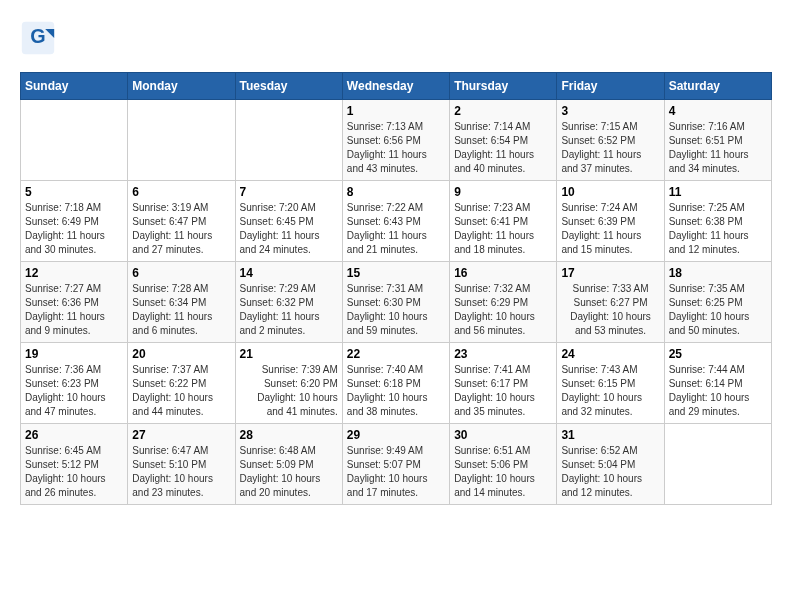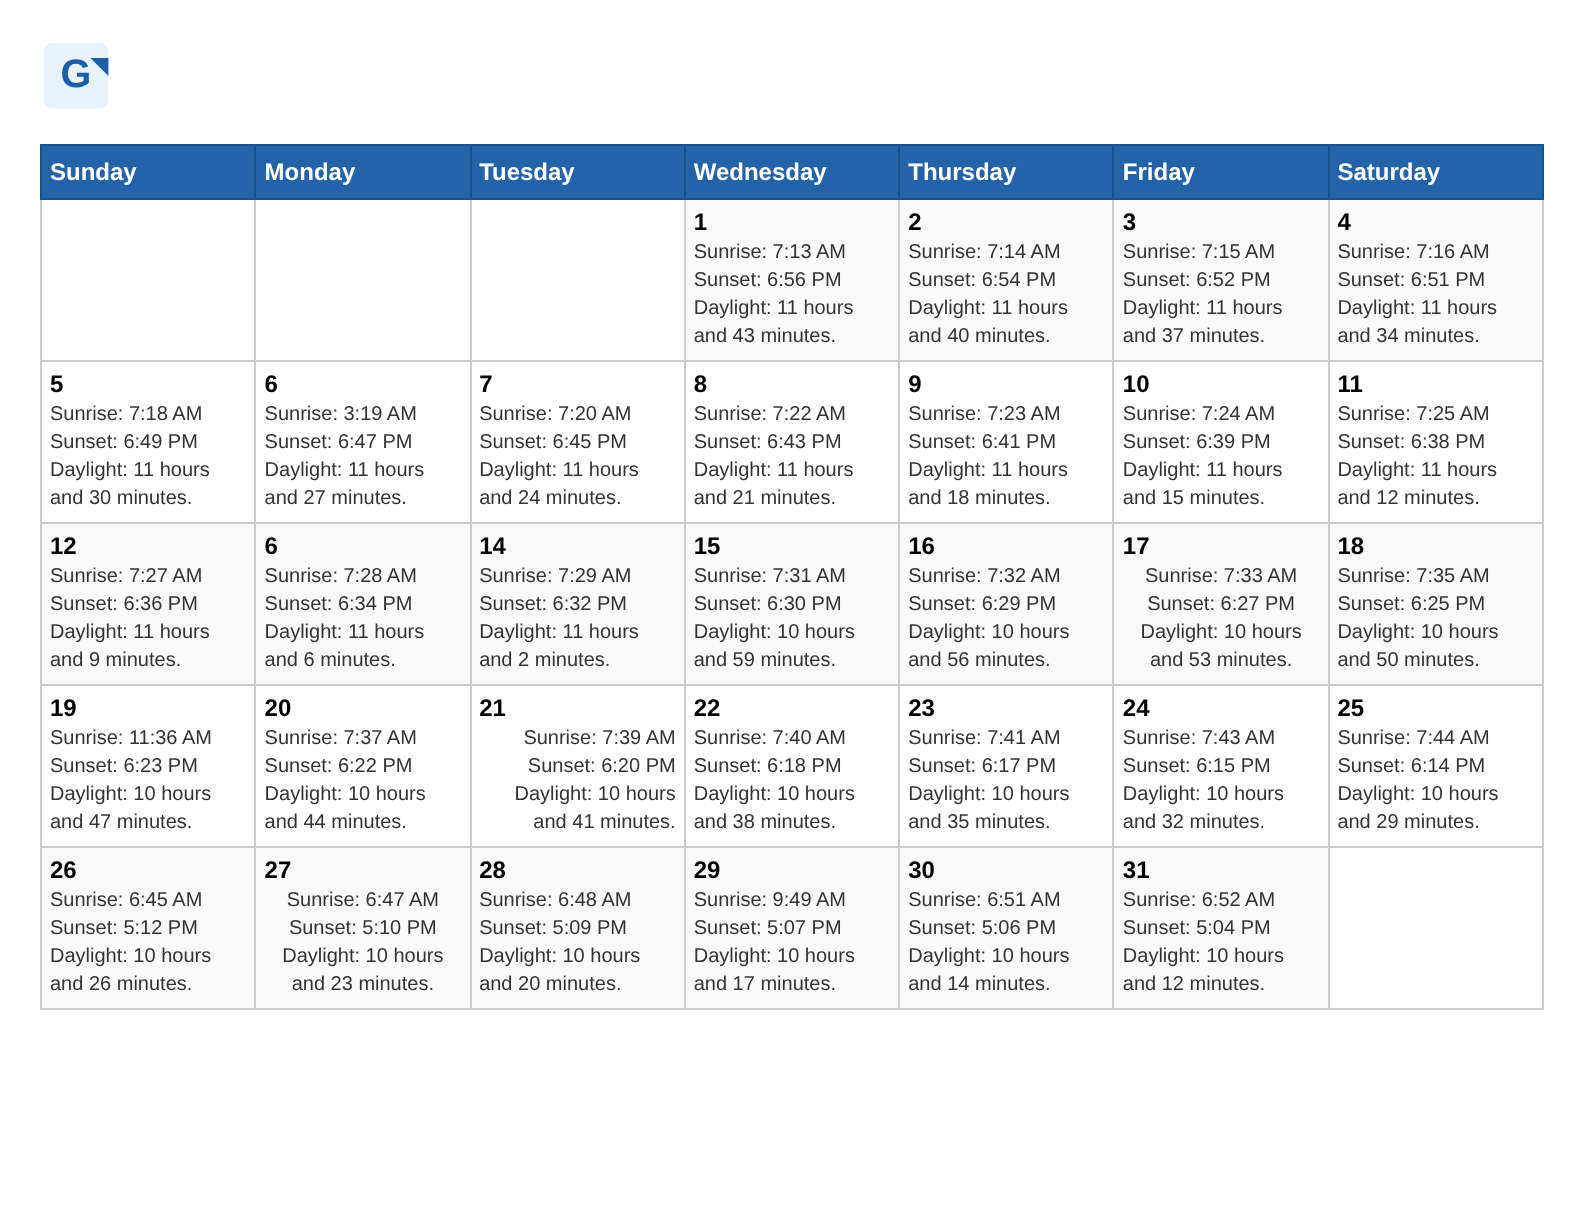--- a/index.html
+++ b/index.html
@@ -240,21 +240,21 @@
         <td>
           <span class="day-num">18</span>
           <div class="day-info" style="white-space: pre-line;">Sunrise: 7:35 AM
 Sunset: 6:25 PM
 Daylight: 10 hours and 50 minutes.</div>
         </td>
       </tr>
       <tr>
         <td>
           <span class="day-num">19</span>
-          <div class="day-info" style="white-space: pre-line;">Sunrise: 11:36 AM
+          <div class="day-info" style="white-space: pre-line;">Sunrise: 7:36 AM
 Sunset: 6:23 PM
 Daylight: 10 hours and 47 minutes.</div>
         </td>
         <td>
           <span class="day-num">20</span>
           <div class="day-info" style="white-space: pre-line;">Sunrise: 7:37 AM
 Sunset: 6:22 PM
 Daylight: 10 hours and 44 minutes.</div>
         </td>
         <td>
@@ -290,21 +290,21 @@
       </tr>
       <tr>
         <td>
           <span class="day-num">26</span>
           <div class="day-info" style="white-space: pre-line;">Sunrise: 6:45 AM
 Sunset: 5:12 PM
 Daylight: 10 hours and 26 minutes.</div>
         </td>
         <td>
           <span class="day-num">27</span>
-          <div class="day-info" style="white-space: pre-line; text-align: center;">Sunrise: 6:47 AM
+          <div class="day-info" style="white-space: pre-line;">Sunrise: 6:47 AM
 Sunset: 5:10 PM
 Daylight: 10 hours and 23 minutes.</div>
         </td>
         <td>
           <span class="day-num">28</span>
           <div class="day-info" style="white-space: pre-line;">Sunrise: 6:48 AM
 Sunset: 5:09 PM
 Daylight: 10 hours and 20 minutes.</div>
         </td>
         <td>

